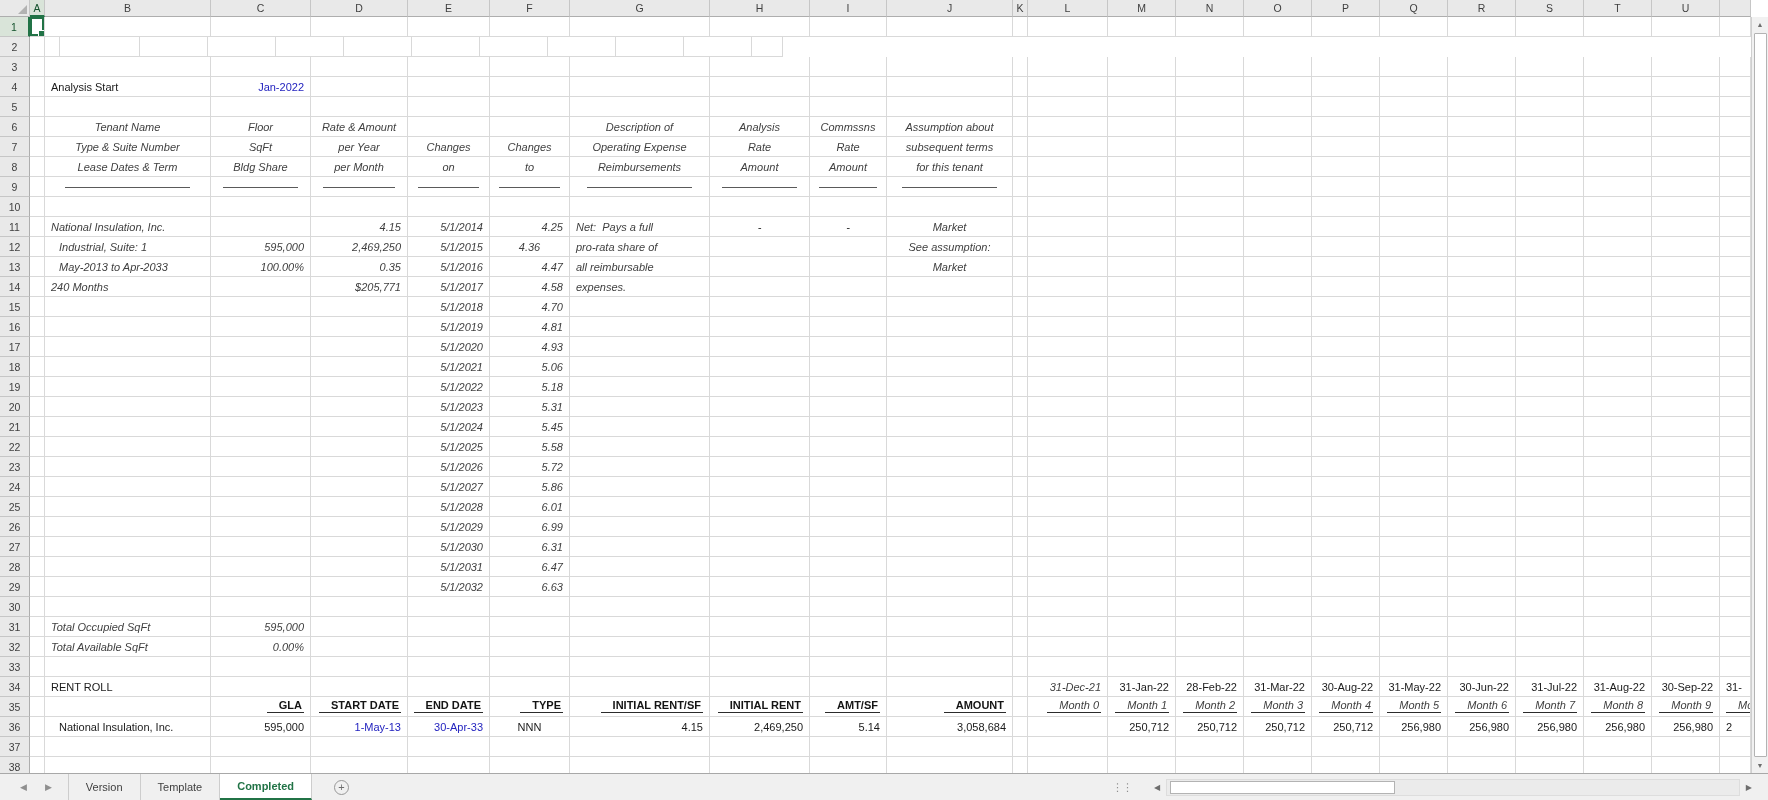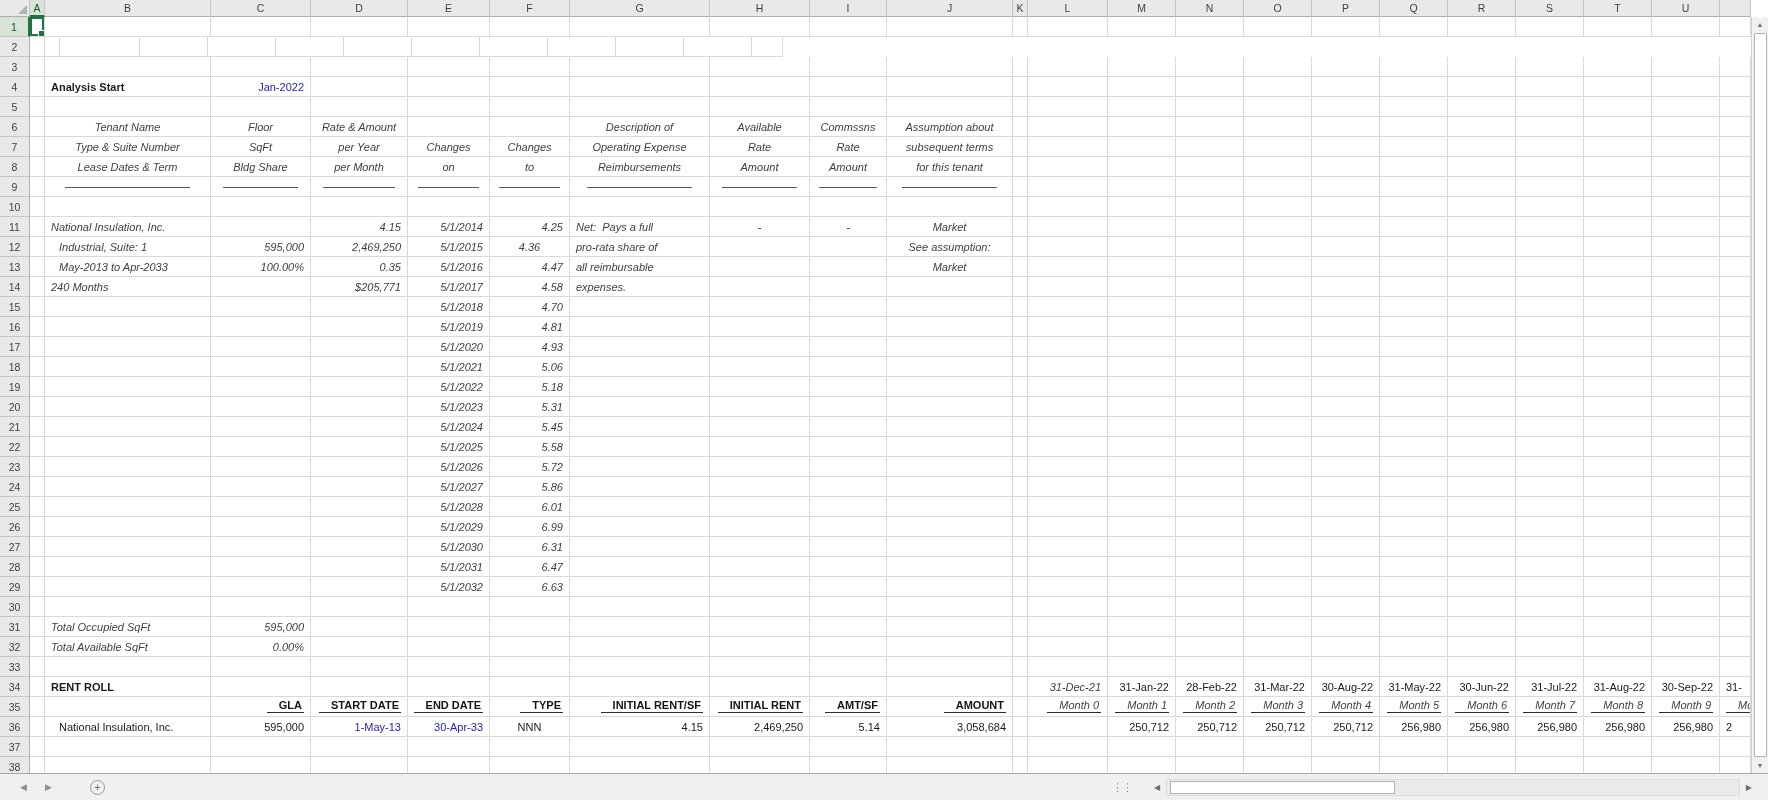--- a/index.html
+++ b/index.html
@@ -24,21 +24,21 @@
   .colhdr.hl{border-bottom:2px solid #217346}
   .rowhdr.hl{border-right:2px solid #217346}
 
   .cell{flex:none;height:20px;border-right:1px solid #d9d9d9;border-bottom:1px solid #d9d9d9;
     font-size:11px;color:#1a1a1a;display:flex;align-items:flex-end;
     padding:0 6px 3px 6px;overflow:hidden}
   .cell>span{white-space:pre}
   .r{justify-content:flex-end;text-align:right}
   .c{justify-content:center;text-align:center}
   .ig{font-style:italic;color:#3f3f3f}
-  .b{font-weight:700}
+  .b{font-weight:400}
   .hd{font-weight:600;color:#141414}
   .bl{color:#2323bf}
   .pl2{padding-left:14px}
   .u>span{border-bottom:1px solid #2b2b2b;padding:0 2px 1px 12px}
   .title{background:#fcf2d4;font-weight:600;font-size:11.5px;color:#141414}
   .sep{display:block;padding:0}
   .sep>span{display:block;width:76%;margin:10px auto 0;border-bottom:1px solid #5a5a5a;height:0}
   .sel{position:relative;box-shadow:inset 0 0 0 2px #217346}
   .sel::after{content:"";position:absolute;right:-1px;bottom:-1px;width:5px;height:5px;
     background:#217346;border:1px solid #fff}
@@ -437,21 +437,21 @@
         <div class="cell" style="width: 82px;">
           <span></span>
         </div>
         <div class="cell" style="width: 80px;">
           <span></span>
         </div>
         <div class="cell ig c" style="width: 140px;">
           <span>Description of</span>
         </div>
         <div class="cell ig c" style="width: 100px;">
-          <span>Available</span>
+          <span>Analysis</span>
         </div>
         <div class="cell ig c" style="width: 77px;">
           <span>Commssns</span>
         </div>
         <div class="cell ig c" style="width: 126px;">
           <span>Assumption about</span>
         </div>
         <div class="cell" style="width: 15px;">
           <span></span>
         </div>
@@ -2703,20 +2703,25 @@
     <div class="varrow">▲</div>
     <div id="vthumb"></div>
     <div class="varrow">▼</div>
   </div>
 
   <div id="tabbar">
     <div class="navs">
       <span>◀</span>
       <span>▶</span>
     </div>
+    <div id="tabs">
+        <div class="tab first">Version</div>
+        <div class="tab">Template</div>
+        <div class="tab active">Completed</div>
+      </div>
     <div id="addtab">
       <div class="circ">+</div>
     </div>
   </div>
 
   <div id="hscrollgrp">
     <span class="splitter">⋮⋮</span>
     <span class="harrow">◀</span>
     <div id="htrack">
       <div id="hthumb"></div>

